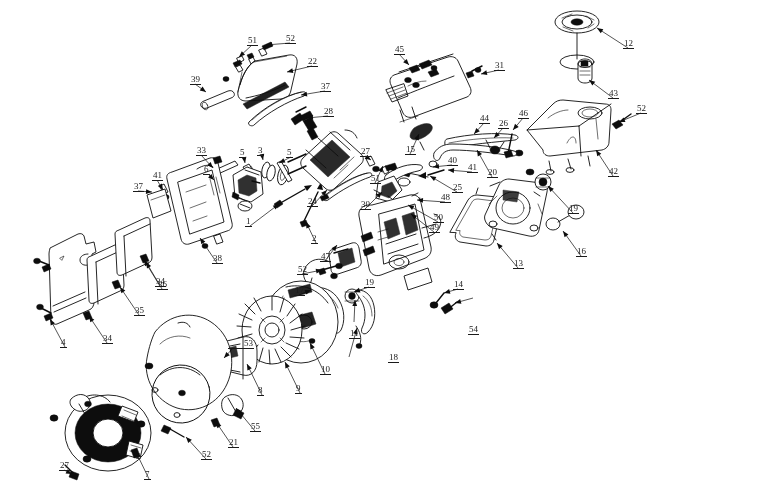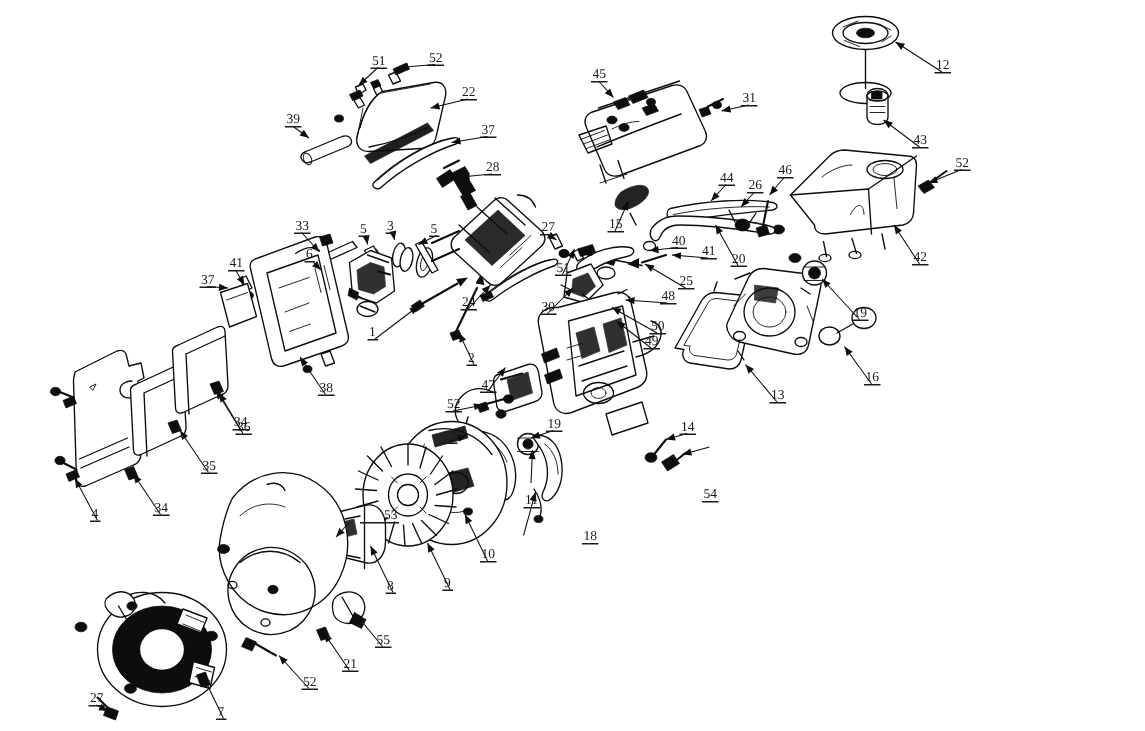--- a/index.html
+++ b/index.html
@@ -651,18 +651,18 @@
       <div class="callout" style="left: 394px; top: 44px; color: rgb(26, 26, 26);">45</div>
       <div class="callout" style="left: 518px; top: 108px; color: rgb(26, 26, 26);">46</div>
       <div class="callout" style="left: 320px; top: 251px; color: rgb(26, 26, 26);">47</div>
       <div class="callout" style="left: 440px; top: 192px; color: rgb(26, 26, 26);">48</div>
       <div class="callout" style="left: 429px; top: 222px; color: rgb(26, 26, 26);">49</div>
       <div class="callout" style="left: 433px; top: 212px; color: rgb(26, 26, 26);">50</div>
       <div class="callout" style="left: 247px; top: 35px; color: rgb(26, 26, 26);">51</div>
       <div class="callout" style="left: 285px; top: 33px; color: rgb(26, 26, 26);">52</div>
       <div class="callout" style="left: 636px; top: 103px; color: rgb(26, 26, 26);">52</div>
       <div class="callout" style="left: 201px; top: 449px; color: rgb(26, 26, 26);">52</div>
-      <div class="callout" style="left: 240px; top: 338px; color: rgb(26, 26, 26); padding-left: 16px;">53</div>
+      <div class="callout" style="left: 228px; top: 338px; color: rgb(26, 26, 26); padding-left: 16px;">53</div>
       <div class="callout" style="left: 468px; top: 288px; color: rgb(26, 26, 26); margin-top: 36px;">54</div>
       <div class="callout" style="left: 250px; top: 421px; color: rgb(26, 26, 26);">55</div>
     </div>
 
 </div>
 
 </body></html>

